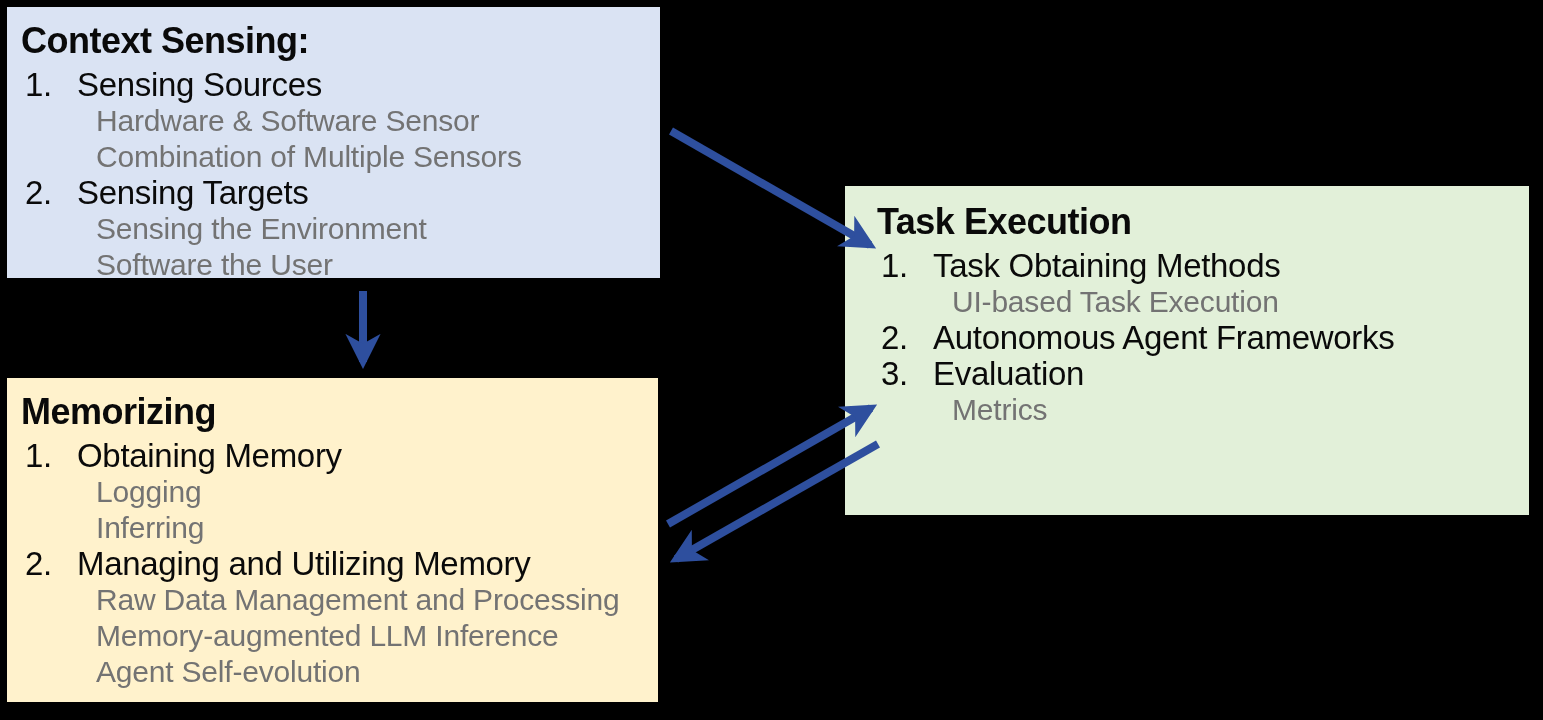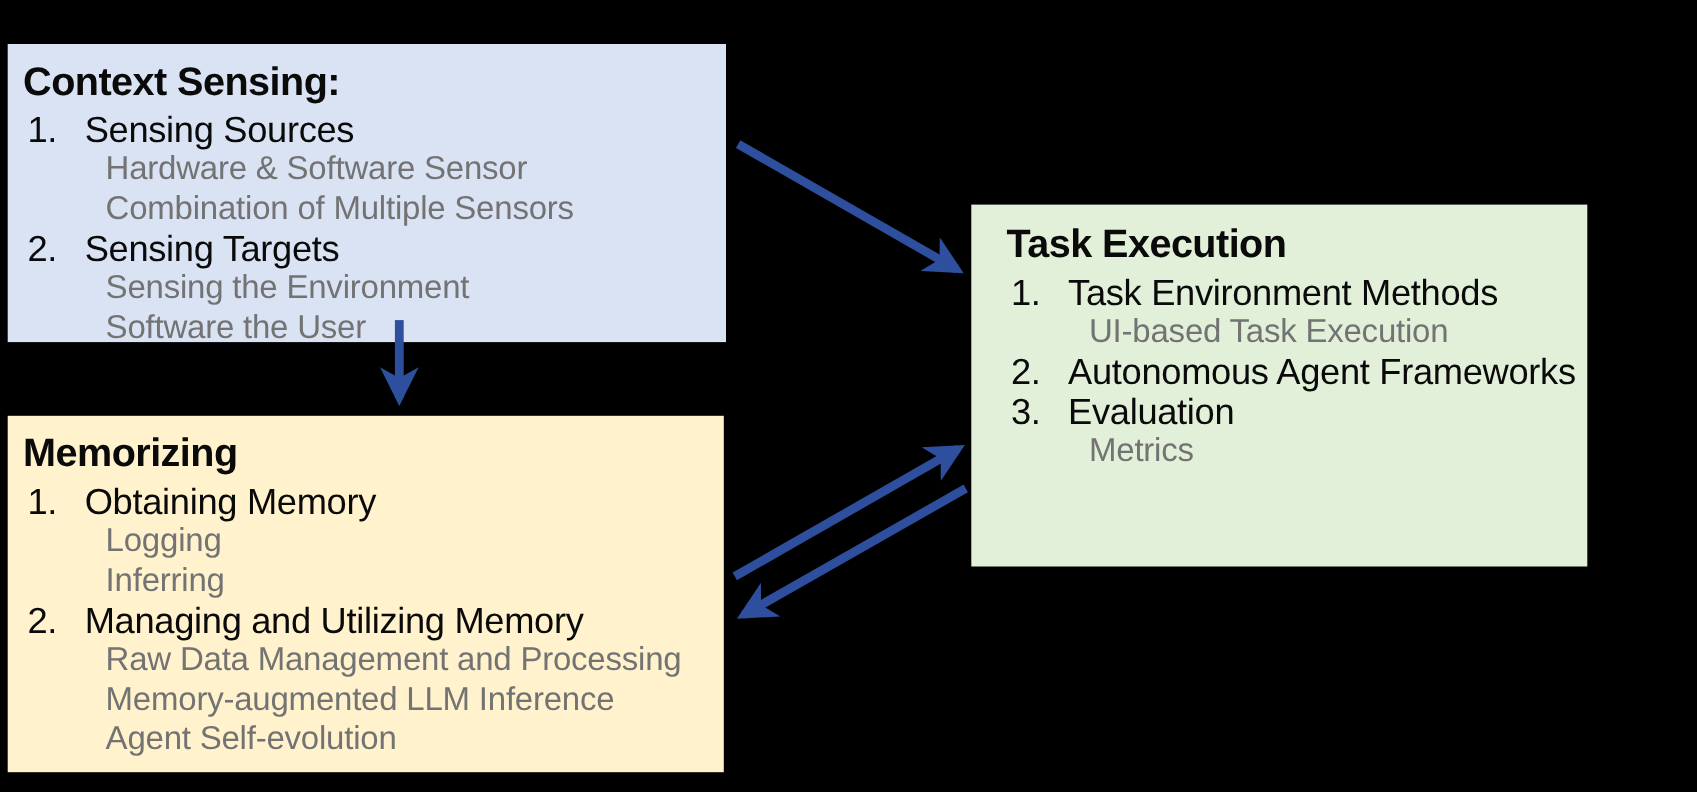--- a/index.html
+++ b/index.html
@@ -42,56 +42,56 @@
     margin-left: 4px;
     flex: 0 0 auto;
   }
   .row.sub {
     font-size: 30px;
     color: #737373;
     margin-left: 75px;
     letter-spacing: -0.2px;
   }
   #box-context-sensing { left: 7px;   top: 7px;   width: 653px; height: 271px; }
-  #box-task-execution  { left: 883px; top: 186px; width: 560px; height: 329px; padding-top: 10px; padding-left: 32px; }
+  #box-task-execution  { left: 845px; top: 186px; width: 684px; height: 329px; padding-top: 10px; padding-left: 32px; }
   #box-memorizing      { left: 7px;   top: 378px; width: 651px; height: 324px; }
   #arrow-layer {
     position: absolute;
     left: 0; top: 0;
     width: 1543px;
     height: 720px;
     pointer-events: none;
   }
 </style>
 </head>
 <body>
 
 <div id="canvas" style="background-color: rgb(0, 0, 0);">
 
-  <div class="box" id="box-context-sensing" style="background-color: rgb(218, 227, 243); margin-top: 33px;">
+  <div class="box" id="box-context-sensing" style="background-color: rgb(218, 227, 243);">
     <div class="box-title">Context Sensing:</div>
     <div class="row item">
       <span class="num">1.</span>
       <span>Sensing Sources</span>
     </div>
     <div class="row sub">Hardware &amp; Software Sensor</div>
     <div class="row sub">Combination of Multiple Sensors</div>
     <div class="row item">
       <span class="num">2.</span>
       <span>Sensing Targets</span>
     </div>
     <div class="row sub">Sensing the Environment</div>
     <div class="row sub">Software the User</div>
   </div>
 
   <div class="box" id="box-task-execution" style="background-color: rgb(226, 240, 217);">
     <div class="box-title">Task Execution</div>
     <div class="row item">
       <span class="num">1.</span>
-      <span>Task Environment Methods</span>
+      <span>Task Obtaining Methods</span>
     </div>
     <div class="row sub">UI-based Task Execution</div>
     <div class="row item">
       <span class="num">2.</span>
       <span>Autonomous Agent Frameworks</span>
     </div>
     <div class="row item">
       <span class="num">3.</span>
       <span>Evaluation</span>
     </div>

